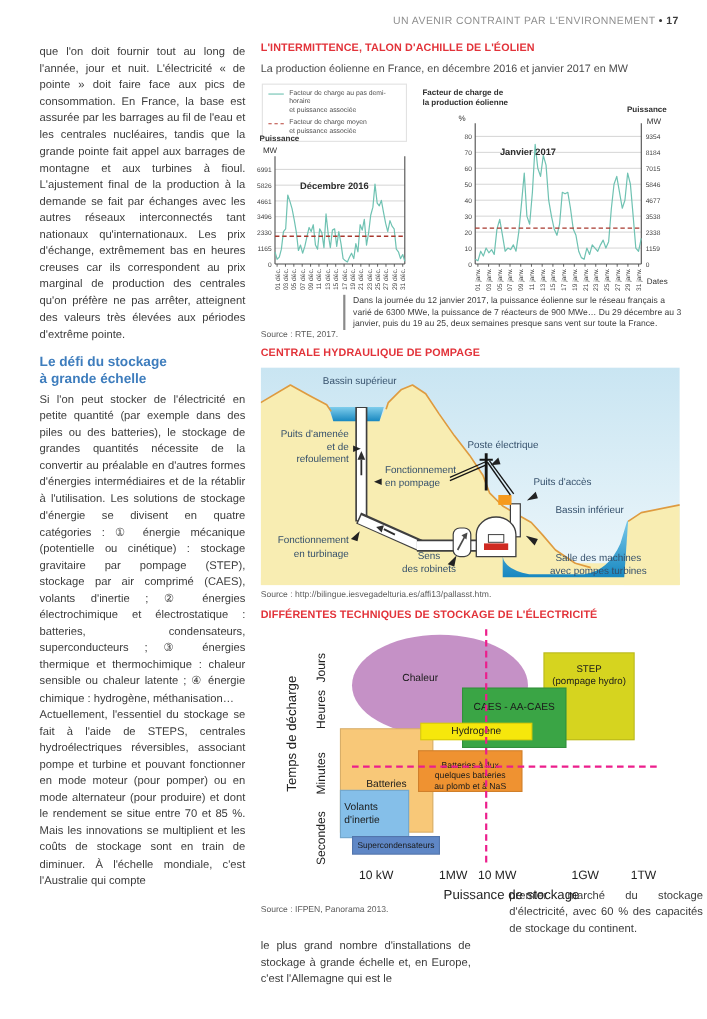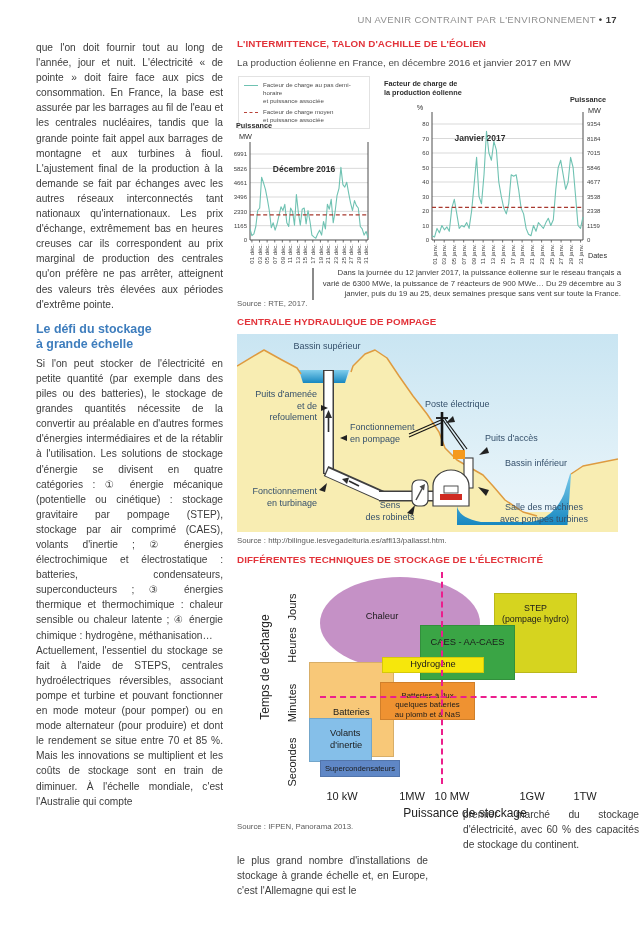--- a/index.html
+++ b/index.html
@@ -18,21 +18,21 @@
   .lrow{display:flex;gap:5px;align-items:flex-start;}
   .lswatch{width:14px;flex:0 0 14px;margin-top:4px;}
   .sw-solid{border-top:1.7px solid #6fc2b2;}
   .sw-dash{border-top:1.8px dashed #b8433a;}
   .ltext{font-size:6.2px;line-height:1.3;color:#4c4c4c;white-space:pre-line;}
   .axis-head{font-size:7.3px;color:#2f2f2f;}
   .axis-head.b{font-weight:bold;}
   svg text.tick{font-family:"Liberation Sans",sans-serif;font-size:6px;fill:#3f3f3f;}
   svg text.ctitle{font-family:"Liberation Sans",sans-serif;font-size:8.5px;font-weight:bold;fill:#2d2d2d;}
   .caption{left:312px;top:268px;width:300px;border-left:2px solid #8a8a8a;padding-left:7px;
-           font-size:7.8px;line-height:10.6px;color:#3c3c3c;text-align:right;}
+           font-size:7.8px;line-height:10.6px;color:#3c3c3c;}
   .source{font-size:7.8px;color:#5b5b5b;}
   .hydro-box{left:237px;top:334px;width:381px;height:198px;}
   .hydro-label{position:absolute;font-size:9px;line-height:11.5px;color:#35506b;white-space:pre-line;}
   .storage-map{left:237px;top:572px;width:381px;height:252px;}
   .region{position:absolute;display:flex;align-items:center;justify-content:center;border:1px solid rgba(0,0,0,.13);box-sizing:border-box;}
   .region.ellipse{border-radius:50%;border:none;}
   .rlabel{font-size:9.3px;line-height:1.25;color:#1b1b1b;white-space:pre-line;text-align:center;}
   .vword{position:absolute;transform:rotate(-90deg);font-size:11px;color:#222;width:70px;text-align:center;}
   .ylab{position:absolute;transform:rotate(-90deg);font-size:12px;color:#222;width:140px;text-align:center;}
   .xtick{position:absolute;width:60px;text-align:center;font-size:11px;color:#222;}
@@ -315,21 +315,21 @@
           <span class="rlabel" style="position: absolute; left: 23px; top: 44px;">Batteries</span>
         </div>
         <div class="region" style="left: 145px; top: 85px; width: 102px; height: 16px; background: rgb(246, 231, 12); z-index: 5;">
           <span class="rlabel">Hydrogène</span>
         </div>
         <div class="region" style="left: 143px; top: 110px; width: 95px; height: 38px; background: rgb(239, 146, 49); z-index: 6; align-items: flex-end;">
           <span class="rlabel" style="font-size: 7.9px; line-height: 1.2;">Batteries à flux
 quelques batteries
 au plomb et à NaS</span>
         </div>
-        <div class="region" style="left: 72px; top: 146px; width: 63px; height: 44px; background: rgb(133, 191, 233); z-index: 7; justify-content: flex-start; padding-left: 20px;">
+        <div class="region" style="left: 72px; top: 146px; width: 63px; height: 44px; background: rgb(133, 191, 233); z-index: 7; justify-content: flex-start; padding-left: 3px;">
           <span class="rlabel" style="text-align: left;">Volants
 d'inertie</span>
         </div>
         <div class="region" style="left: 83px; top: 188px; width: 80px; height: 17px; background: rgb(95, 135, 198); z-index: 8;">
           <span class="rlabel" style="font-size: 7.6px;">Supercondensateurs</span>
         </div>
       </div>
     <div class="dash-v" style="left:204px;top:0;height:212px;z-index:9;"></div>
     <div class="dash-h" style="left:83px;top:124px;width:277px;z-index:9;"></div>
     <div class="ylab" style="left:-42px;top:88px;">Temps de décharge</div>

